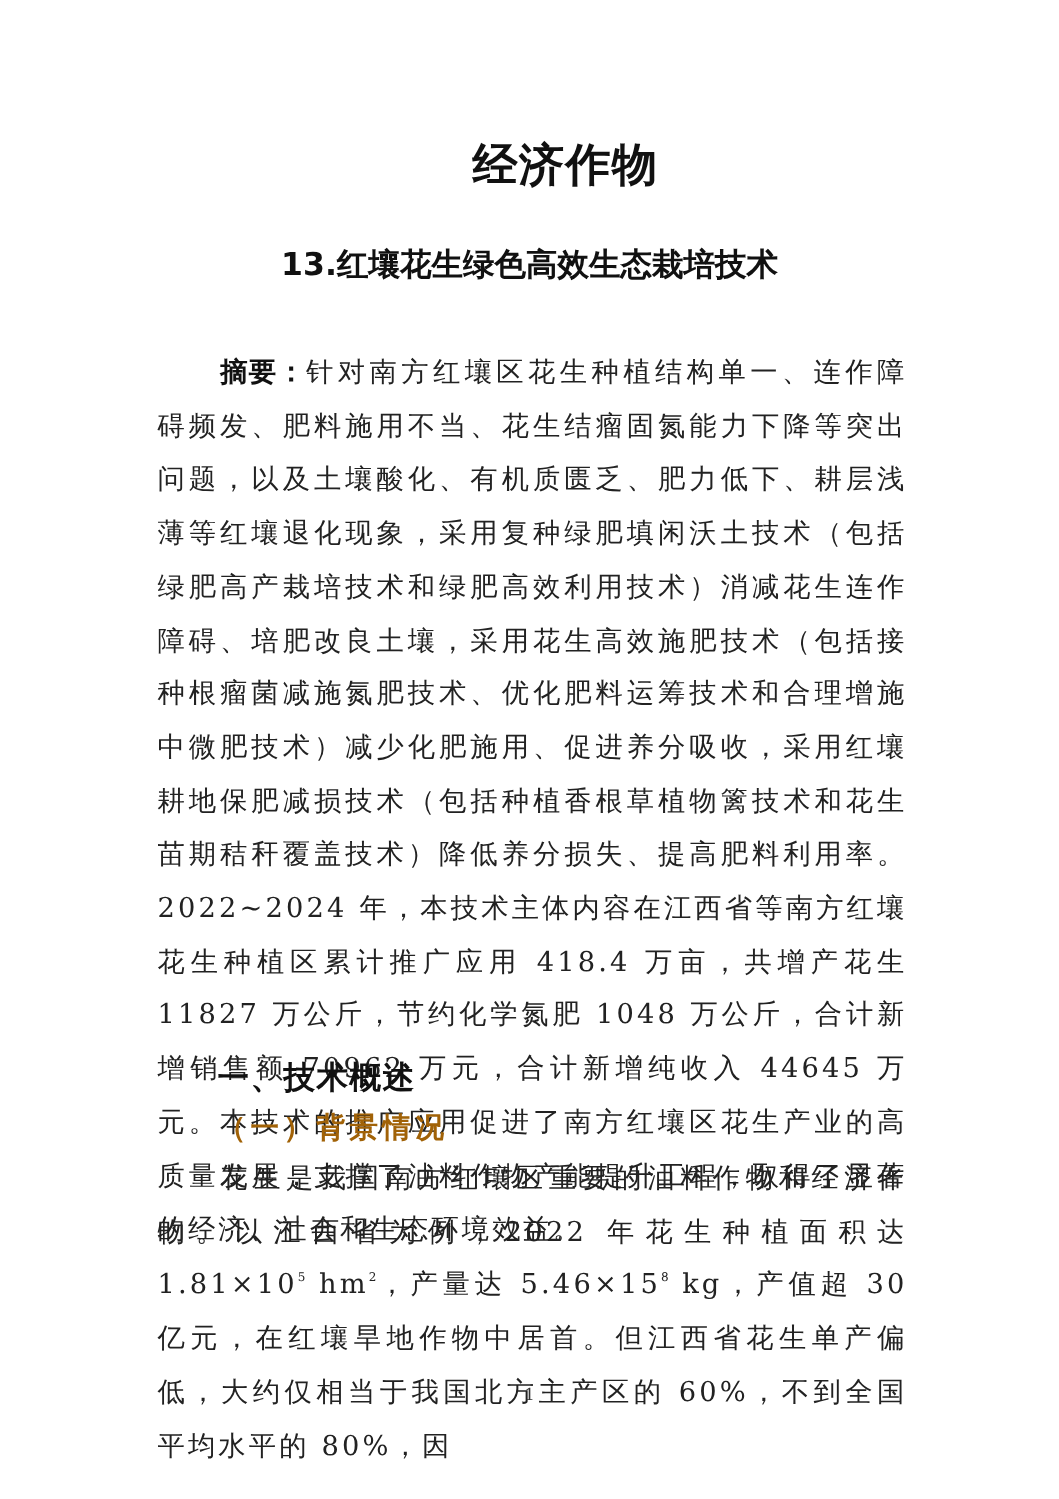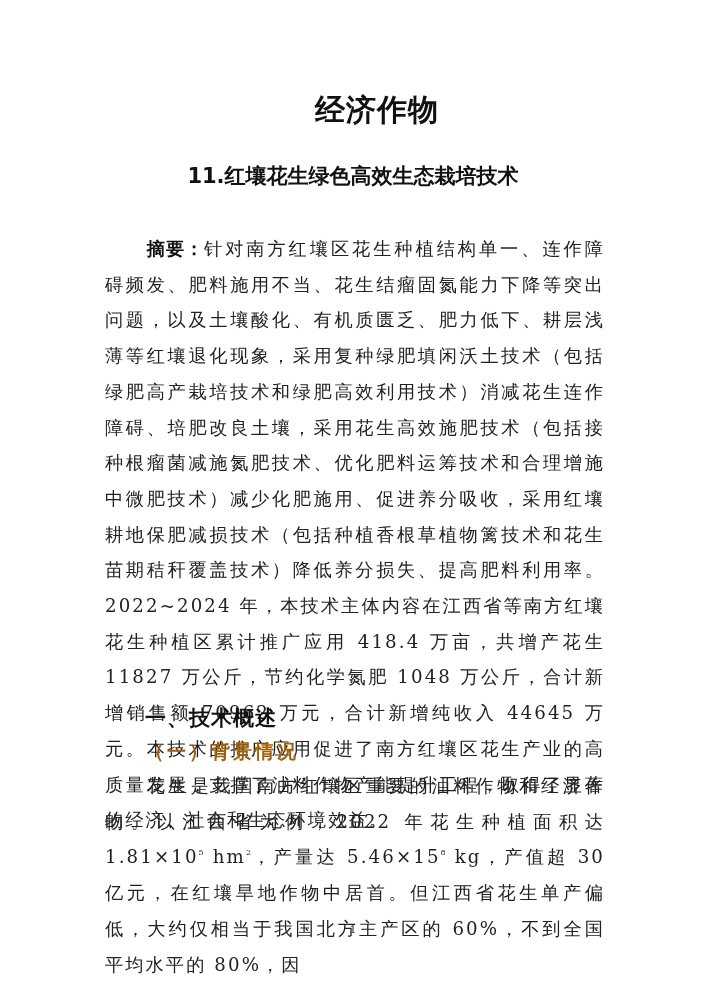--- a/index.html
+++ b/index.html
@@ -111,21 +111,21 @@
       color: #333;
     }
   </style>
 </head>
 <body>
 
 <div class="page">
 
   <h1 class="main-title">经济作物</h1>
 
-  <h2 class="sub-title">11.红壤花生绿色高效生态栽培技术</h2>
+  <h2 class="sub-title">13.红壤花生绿色高效生态栽培技术</h2>
 
   <div class="body-block abstract">
     <p class="para"><span class="abstract-label">摘要：</span><span>针对南方红壤区花生种植结构单一、连作障碍频发、肥料施用不当、花生结瘤固氮能力下降等突出问题，以及土壤酸化、有机质匮乏、肥力低下、耕层浅薄等红壤退化现象，采用复种绿肥填闲沃土技术（包括绿肥高产栽培技术和绿肥高效利用技术）消减花生连作障碍、培肥改良土壤，采用花生高效施肥技术（包括接种根瘤菌减施氮肥技术、优化肥料运筹技术和合理增施中微肥技术）减少化肥施用、促进养分吸收，采用红壤耕地保肥减损技术（包括种植香根草植物篱技术和花生苗期秸秆覆盖技术）降低养分损失、提高肥料利用率。2022~2024 年，本技术主体内容在江西省等南方红壤花生种植区累计推广应用 418.4 万亩，共增产花生 11827 万公斤，节约化学氮肥 1048 万公斤，合计新增销售额 70962 万元，合计新增纯收入 44645 万元。本技术的推广应用促进了南方红壤区花生产业的高质量发展，支撑了油料作物产能提升工程，取得了显著的经济、社会和生态环境效益。</span></p>
   </div>
 
   <h3 class="h1">一、技术概述</h3>
 
   <h4 class="h2">（一）背景情况</h4>
 
   <div class="body-block background">

